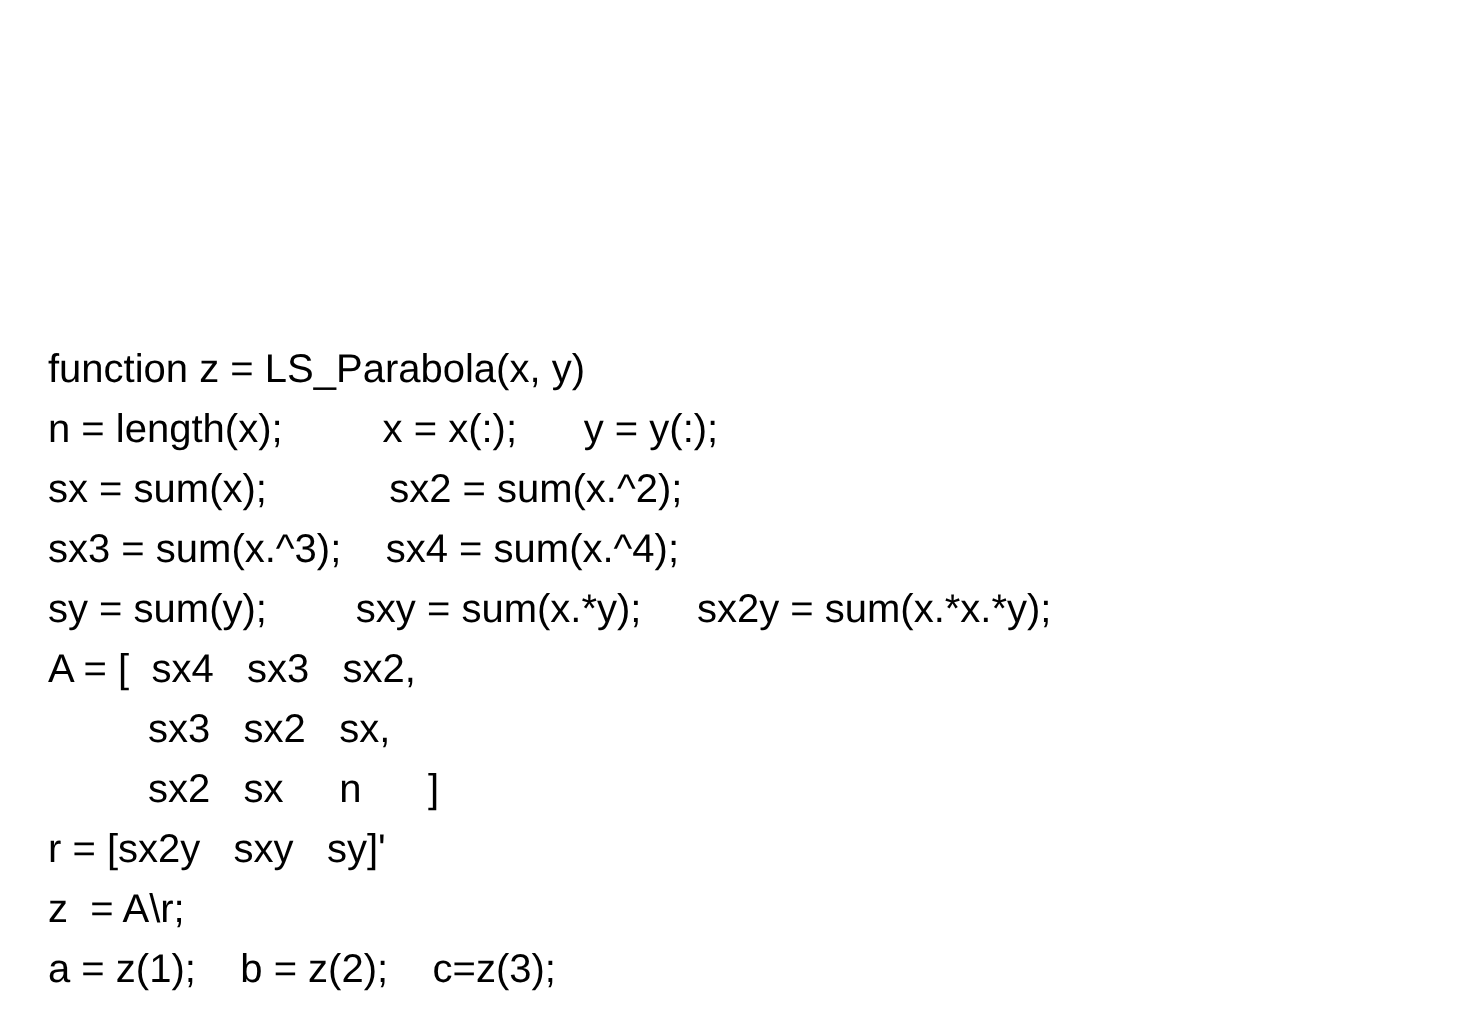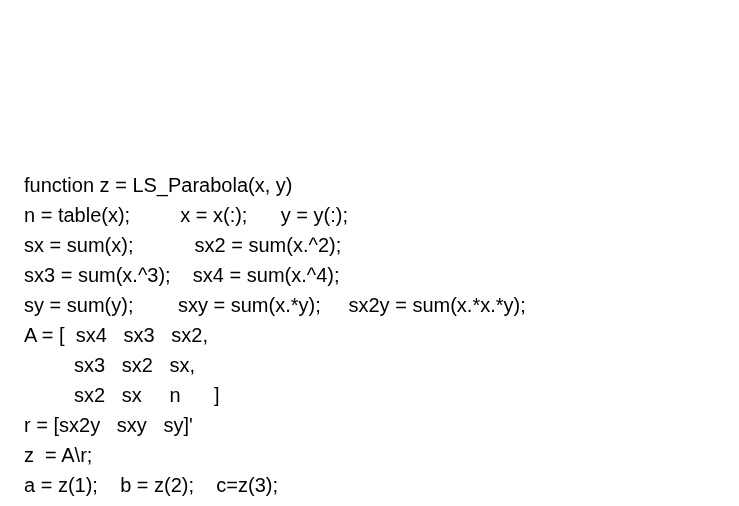--- a/index.html
+++ b/index.html
@@ -16,21 +16,21 @@
       font-family: Arial, Helvetica, sans-serif;
     }
   </style>
 </head>
 <body>
 
 
 
 <div class="code-block">
 <span>function z = LS_Parabola(x, y)</span>
-<span>n = table(x);         x = x(:);      y = y(:);</span>
+<span>n = length(x);         x = x(:);      y = y(:);</span>
 <span>sx = sum(x);           sx2 = sum(x.^2);</span>
 <span>sx3 = sum(x.^3);    sx4 = sum(x.^4);</span>
 <span>sy = sum(y);        sxy = sum(x.*y);     sx2y = sum(x.*x.*y);</span>
 <span>A = [  sx4   sx3   sx2,</span>
 <span>         sx3   sx2   sx,</span>
 <span>         sx2   sx     n      ]</span>
 <span>r = [sx2y   sxy   sy]'</span>
 <span>z  = A\r;</span>
 <span>a = z(1);    b = z(2);    c=z(3);</span>
 <span>table = [x        y            (a*x.^2 + b*x + c)       (y - (a*x.^2 + b*x + c)) ];</span>

